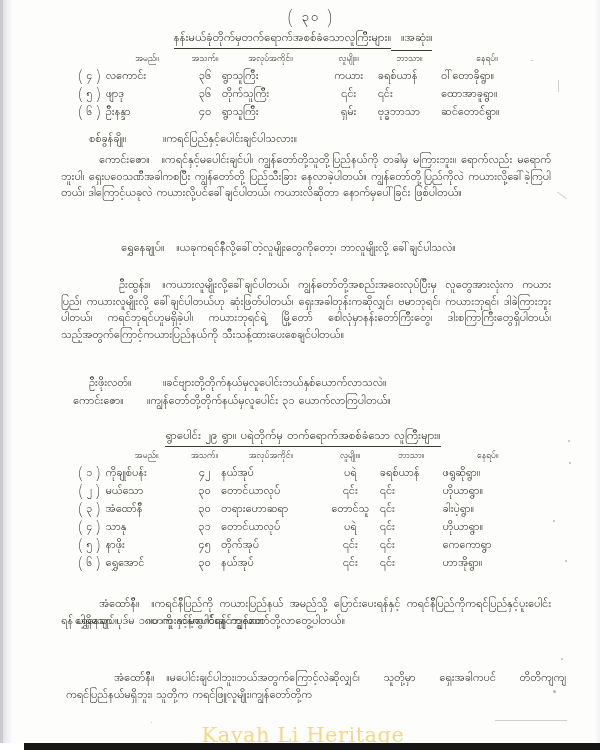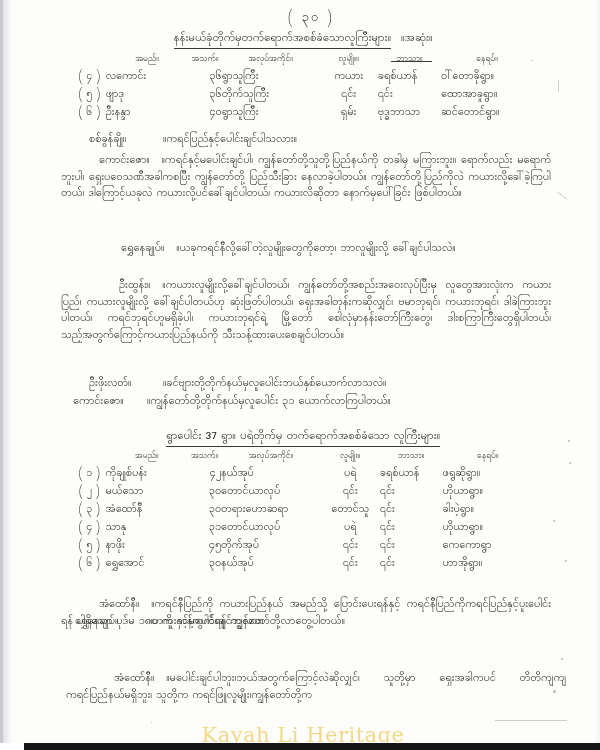--- a/index.html
+++ b/index.html
@@ -96,21 +96,21 @@
     color: #26261f;
     white-space: nowrap;
   }
   .section-title .titletext {
     border-bottom: 1px solid #3a3a33;
     padding-bottom: 1px;
   }
   .section-title .tail {
     padding-left: 10px;
     border-bottom: 1px solid #3a3a33;
-    padding-bottom: 14px;
+    padding-bottom: 3px;
   }
 
   
   .roster {
     position: absolute;
     left: 60px;
     width: 460px;
     border-collapse: collapse;
     font-size: 11px;
     color: #25251f;
@@ -123,21 +123,21 @@
     text-align: center;
     white-space: nowrap;
   }
   .roster td {
     padding: 1px 0;
     white-space: nowrap;
     line-height: 1.45;
   }
   .c-idx   { width: 34px;  text-align: center; font-size: 10.5px; }
   .c-name  { width: 88px;  text-align: left;   padding-left: 4px; }
-  .c-age   { width: 34px;  text-align: right; }
+  .c-age   { width: 34px;  text-align: center; }
   .c-occ   { width: 104px; text-align: left;   padding-left: 3px; }
   .c-eth   { width: 62px;  text-align: center;   padding-left: 3px; }
   .c-rel   { width: 66px;  text-align: left;   padding-left: 3px; }
   .c-res   { width: 96px;  text-align: left;   padding-left: 3px; }
 
   
   .para {
     position: absolute;
     font-size: 11px;
     line-height: 1.52;
@@ -269,21 +269,21 @@
 
     <div class="qa-line bur" style="top:375px; left:76px;">
       <span class="speaker">ဦးဖိုးလတ်။</span><span>။ခင်ဗျားတို့တိုက်နယ်မှလူပေါင်းဘယ်နှစ်ယောက်လာသလဲ။</span>
     </div>
 
     <div class="qa-line bur" style="top:393px; left:60px;">
       <span class="speaker">ကောင်းဇော။</span><span>။ကျွန်တော်တို့တိုက်နယ်မှလူပေါင်း ၃၁ ယောက်လာကြပါတယ်။</span>
     </div>
 
     <div class="section-title bur" style="top:428px;">
-      <span class="titletext">ရွာပေါင်း 37 ရွာ။ ပရဲတိုက်မှ တက်ရောက်အစစ်ခံသော လူကြီးများ။</span>
+      <span class="titletext">ရွာပေါင်း ၂၉ ရွာ။ ပရဲတိုက်မှ တက်ရောက်အစစ်ခံသော လူကြီးများ။</span>
     </div>
 
     <table class="roster bur" style="top:450px;">
       <thead>
         <tr>
           <th class="c-idx"></th>
           <th class="c-name">အမည်။</th>
           <th class="c-age">အသက်။</th>
           <th class="c-occ">အလုပ်အကိုင်။</th>
           <th class="c-eth">လူမျိုး။</th>

